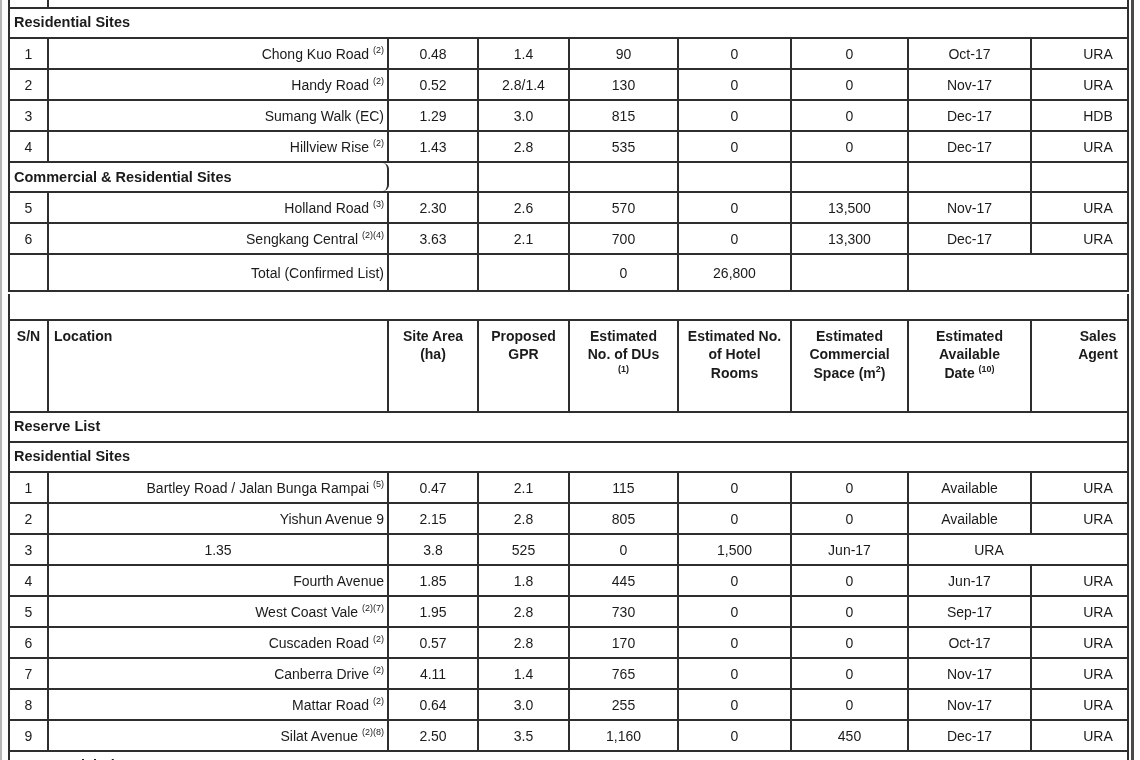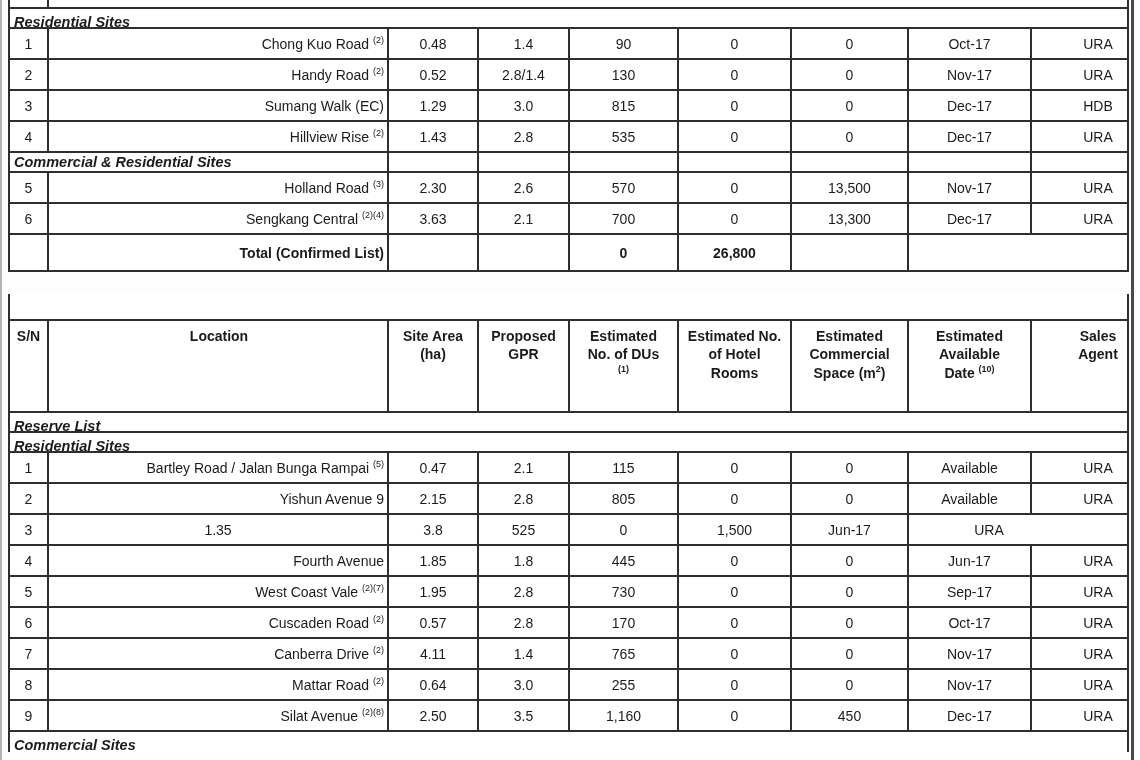--- a/index.html
+++ b/index.html
@@ -14,33 +14,33 @@
   #main-table{top:319px;border-top:2px solid #2e2e2e;}
   .gap-band{position:absolute;left:8px;top:294px;width:1121px;height:25px;box-sizing:border-box;
             border-left:2px solid #2e2e2e;border-right:2px solid #2e2e2e;background:#fff;}
 
   .row{display:grid;grid-template-columns:39px 340px 90px 91px 109px 113px 117px 123px 1fr;
        box-sizing:border-box;border-bottom:2px solid #2e2e2e;}
   .row-full{display:block;box-sizing:border-box;border-bottom:2px solid #2e2e2e;padding:5px 0 0 4px;}
   .noborder{border-bottom:none;}
 
   .r-strip{height:9px;}
-  .r-section{height:20px;font-style:italic;}
+  .r-section{height:30px;}
   .r-data{height:31px;}
   .r-total{height:37px;}
   .r-header{height:92px;}
 
   .cell{box-sizing:border-box;border-right:2px solid #2e2e2e;display:flex;align-items:center;
         justify-content:center;font-size:14px;padding:1px 3px;overflow:hidden;}
   .cell:last-child{border-right:none;padding-left:40px;}
   .cell.loc{justify-content:flex-end;padding-left:6px;}
-  .cell.span2{grid-column:1 / 3;justify-content:flex-start;padding-left:4px;font-weight:bold;font-size:14.5px;}
+  .cell.span2{grid-column:1 / 3;justify-content:flex-start;padding-left:4px;font-weight:bold;font-size:14.5px;border-radius:6px;}
   .cell.hdr{display:block;font-weight:bold;text-align:center;padding-top:6px;line-height:1.32;}
-  .cell.hdr.left{text-align:center;padding-left:5px;}
-  .cell.bold{font-weight:bold;}
+  .cell.hdr.left{text-align:left;padding-left:5px;}
+  .cell.bold{font-weight:normal;}
   .sec-title{font-weight:bold;font-size:14.5px;}
   .line{display:block;}
   sup{font-size:9px;line-height:0;vertical-align:super;}
 </style>
 </head>
 <body>
 
 <div id="screen">
   <div class="page-edge-left"></div>
   <div class="page-edge-right"></div>

